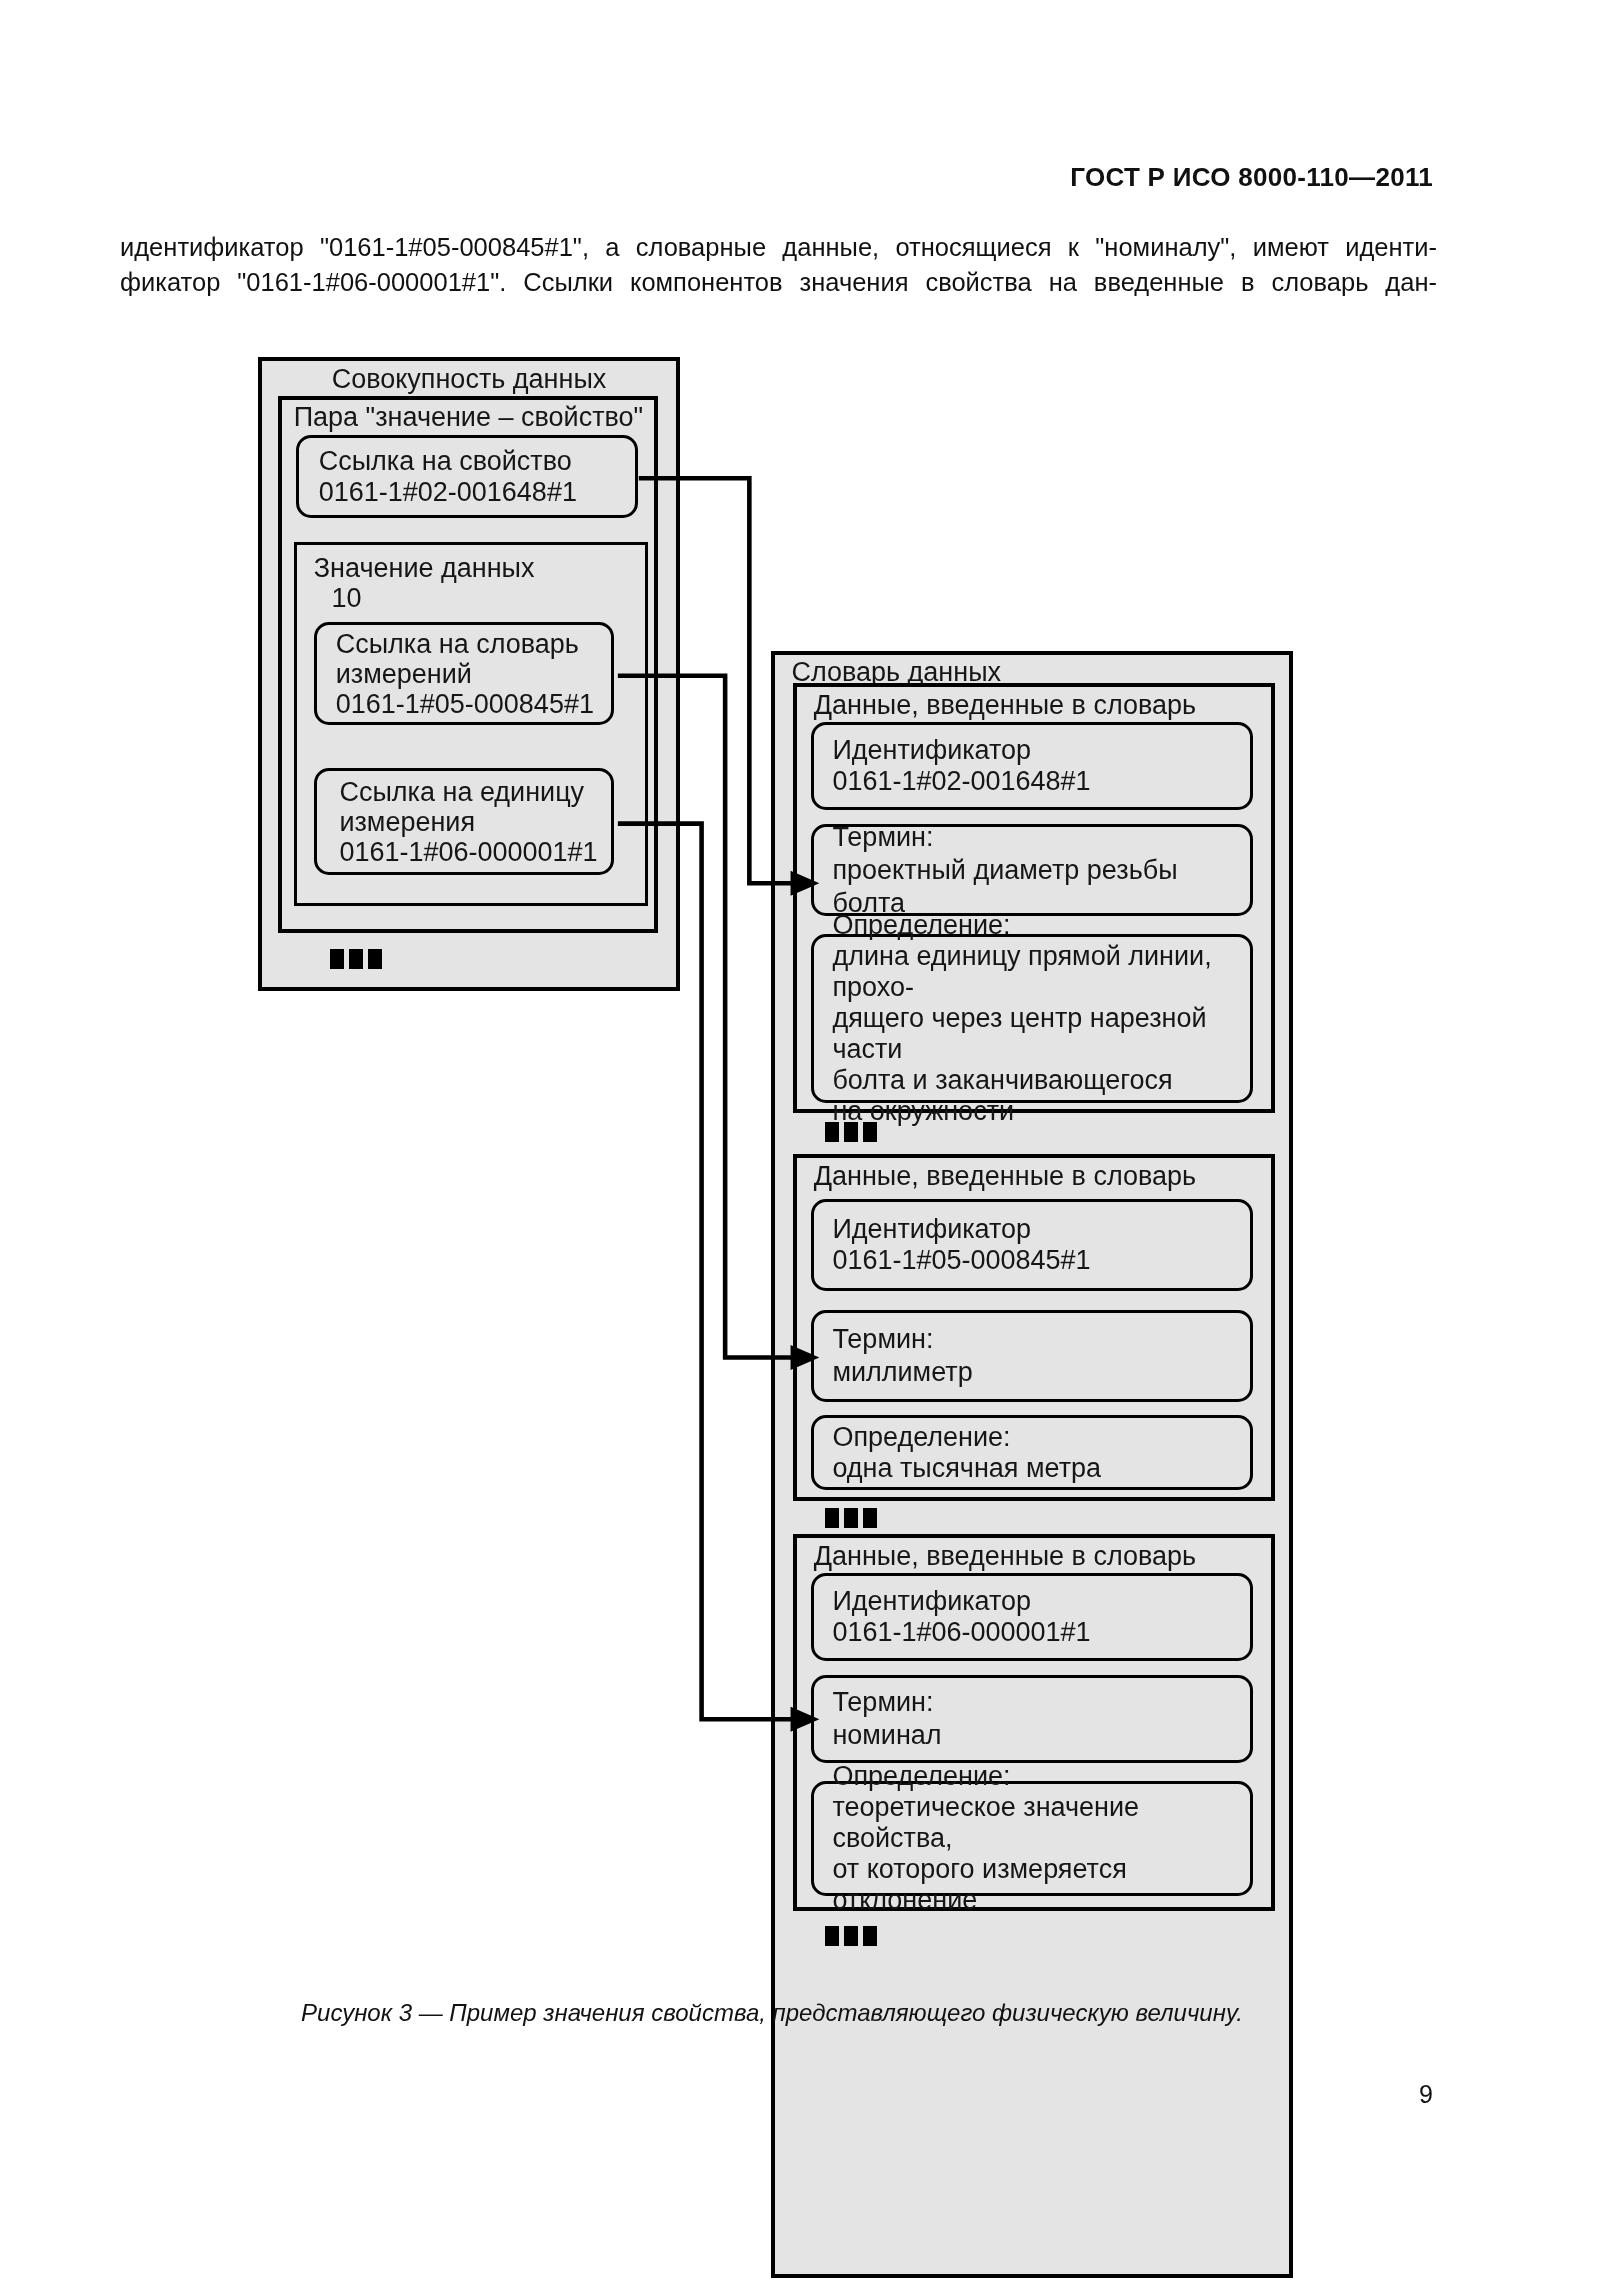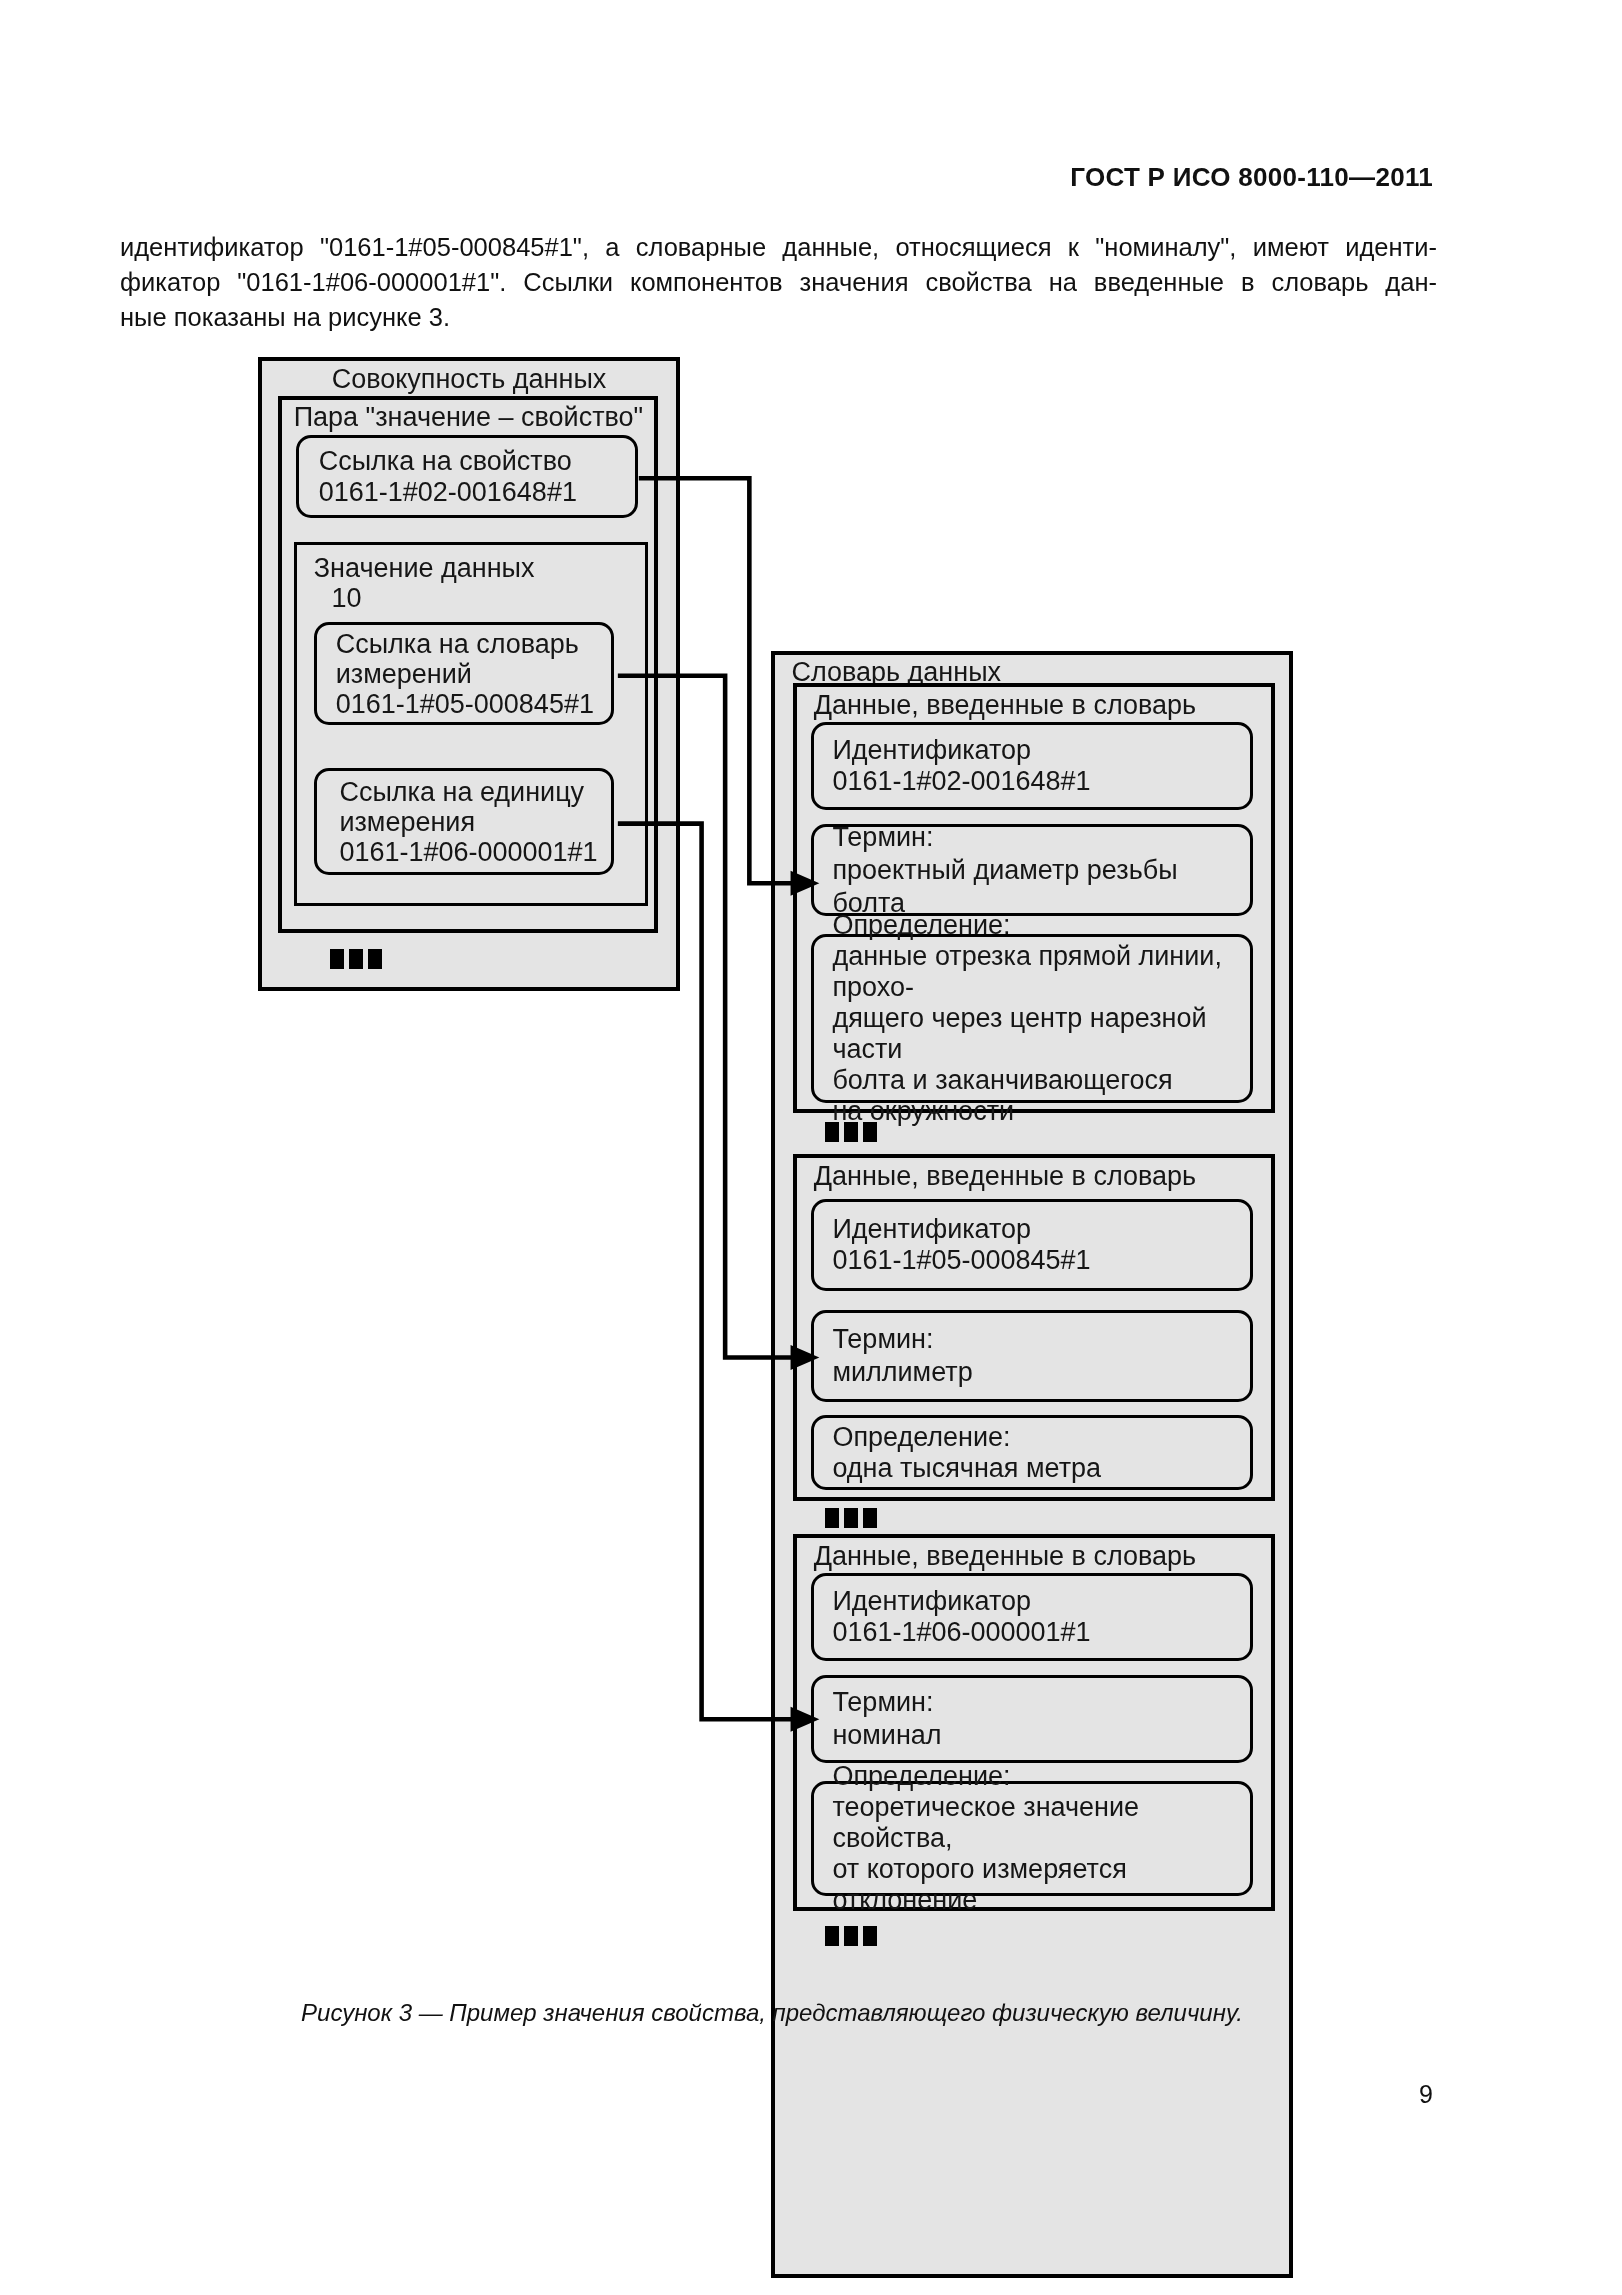--- a/index.html
+++ b/index.html
@@ -38,21 +38,20 @@
   svg.connectors { position: absolute; left: 0; top: 0; pointer-events: none; }
 </style>
 </head>
 <body>
 
 <div class="header-title">ГОСТ Р ИСО 8000-110—2011</div>
 
 <div class="para">
   <div class="jline">идентификатор "0161-1#05-000845#1", а словарные данные, относящиеся к "номиналу", имеют иденти-</div>
   <div class="jline">фикатор "0161-1#06-000001#1". Ссылки компонентов значения свойства на введенные в словарь дан-</div>
-  <div>ные показаны на рисунке 3.</div>
 </div>
 
 <div class="box" style="left:258px; top:357px; width:422px; height:634px;">
   <div class="abs dtext center" style="top:2.6px;">Совокупность данных</div>
 
   <div class="box" style="left:16.4px; top:35px; width:380px; height:537px;">
     <div class="abs dtext center" style="top:2px;">Пара "значение – свойство"</div>
 
     <div class="box thin vcenter dtext" style="left:13.7px; top:35px; width:342px; height:83px; padding-left:19.6px; line-height:31px;">
       <div>Ссылка на свойство</div>
@@ -92,21 +91,21 @@
     <div class="box thin vcenter dtext" style="left:14.4px; top:35px; width:442px; height:88px; padding-left:18.3px; line-height:31px;">
       <div>Идентификатор</div>
       <div>0161-1#02-001648#1</div>
     </div>
     <div class="box thin vcenter dtext" style="left:14.4px; top:137px; width:442px; height:92px; padding-left:18.3px; line-height:33px;">
       <div>Термин:</div>
       <div>проектный диаметр резьбы болта</div>
     </div>
     <div class="box thin vcenter dtext" style="left:14.4px; top:247px; width:442px; height:169px; padding-left:18.3px; line-height:31px;">
       <div>Определение:</div>
-      <div>данные отрезка прямой линии, прохо-</div>
+      <div>длина единицу прямой линии, прохо-</div>
       <div>дящего через центр нарезной части</div>
       <div>болта и заканчивающегося</div>
       <div>на окружности</div>
     </div>
   </div>
 
   <div class="ellipsis" style="left:50px; top:467px;">
     <span class="sq"></span>
     <span class="sq"></span>
     <span class="sq"></span>

